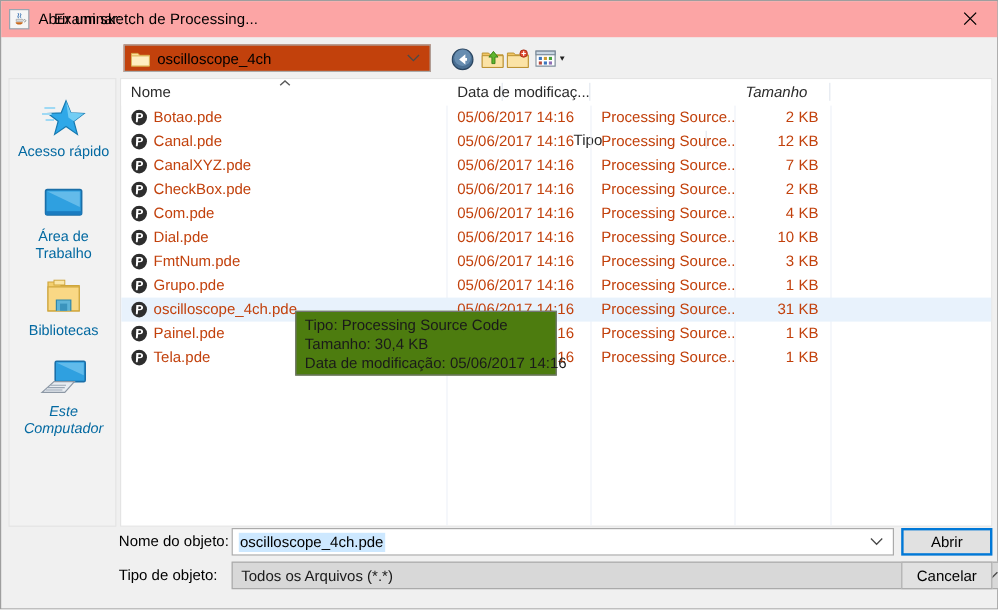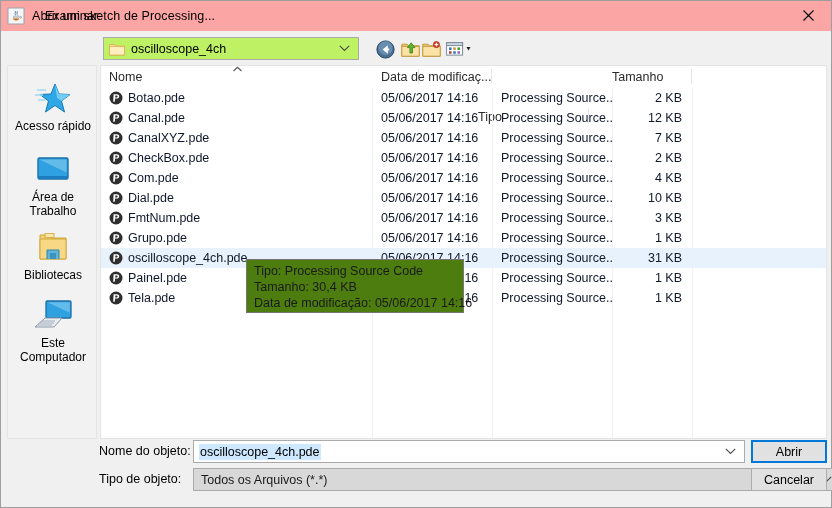--- a/index.html
+++ b/index.html
@@ -50,21 +50,21 @@
     position: absolute; left: 0; top: 30px;
     width: 830px; height: 32px;
   }
   #lookin-label {
     position: absolute; left: 44px; top: 8px;
     font-size: 12.5px; color: #000;
   }
   #lookin-combo {
     position: absolute; left: 102px; top: 36px;
     width: 256px; height: 23px;
-    background: #bef264;
+    background: #c2410c;
     border: 1px solid #aaaaaa;
     display: flex; align-items: center;
   }
   #lookin-folder-icon { margin-left: 5px; margin-right: 6px; display:block; }
   #lookin-value { font-size: 12.5px; color: #000; flex: 1 1 auto; }
   #lookin-arrow { margin-right: 8px; display: block; }
 
   .tbtn {
     position: absolute; top: 38px;
     width: 22px; height: 20px;
@@ -84,27 +84,27 @@
     background: #f2f2f2;
     border: 1px solid #e4e4e4;
   }
   .place {
     position: absolute; left: 0; width: 90px;
     display: flex; flex-direction: column; align-items: center;
     cursor: default;
   }
   .place .pi { height: 40px; display: flex; align-items: center; justify-content: center; }
   .place .pl {
-    font-size: 12px; color: #000000; text-align: center; line-height: 14px;
+    font-size: 12px; color: #0369a1; text-align: center; line-height: 14px;
     margin-top: 1px;
   }
   #place-0 { top: 12px; }
   #place-1 { top: 83px; }
   #place-2 { top: 161px; }
-  #place-3 { top: 229px; }
+  #place-3 { top: 229px; font-style: italic; }
 
   
   #filelist {
     position: absolute; left: 99px; top: 64px;
     width: 727px; height: 374px;
     background: #ffffff;
     border: 1px solid #e4e4e4;
     overflow: hidden;
   }
   #list-header {
@@ -118,39 +118,39 @@
     display: flex; align-items: center;
     cursor: default;
   }
   .hcell .hsep {
     position: absolute; right: 0; top: 3px;
     width: 1px; height: 15px; background: #e3e8ef;
   }
   #hc-nome { left: 0; width: 318px; padding-left: 8px; }
   #hc-data { left: 271px; width: 120px; padding-left: 9px; }
   #hc-tipo { left: 368px; width: 120px; padding-left: 9px; margin-top: 40px; }
-  #hc-tam  { left: 511px; width: 80px; padding-right: 10px; justify-content: flex-start; }
+  #hc-tam  { left: 511px; width: 80px; padding-right: 10px; justify-content: center; font-style: italic; }
   #hc-ext  { left: 591px; width: 136px; }
   #sort-arrow { position: absolute; left: 131px; top: 0px; }
 
   .col-line {
     position: absolute; top: 22px; width: 1px; height: 352px;
     background: #eef2f8;
   }
 
   #rows { position: absolute; left: 0; top: 22px; width: 727px; }
   .row {
     position: relative; height: 20px; width: 727px;
     cursor: default;
   }
   .row.selected { background: #e8f2fc; }
   .cell {
     position: absolute; top: 0; height: 20px;
     display: flex; align-items: center;
-    font-size: 12.5px; color: #0f172a;
+    font-size: 12.5px; color: #c2410c;
     white-space: nowrap; overflow: hidden;
   }
   .c-name { left: 0; width: 271px; padding-left: 8px; }
   .c-name .fi { flex: 0 0 auto; margin-right: 5px; display: block; }
   .c-date { left: 271px; width: 120px; padding-left: 9px; }
   .c-type { left: 391px; width: 120px; padding-left: 9px; }
   .c-size { left: 511px; width: 80px; padding-right: 10px; justify-content: flex-end; }
 
   
   #tooltip {

